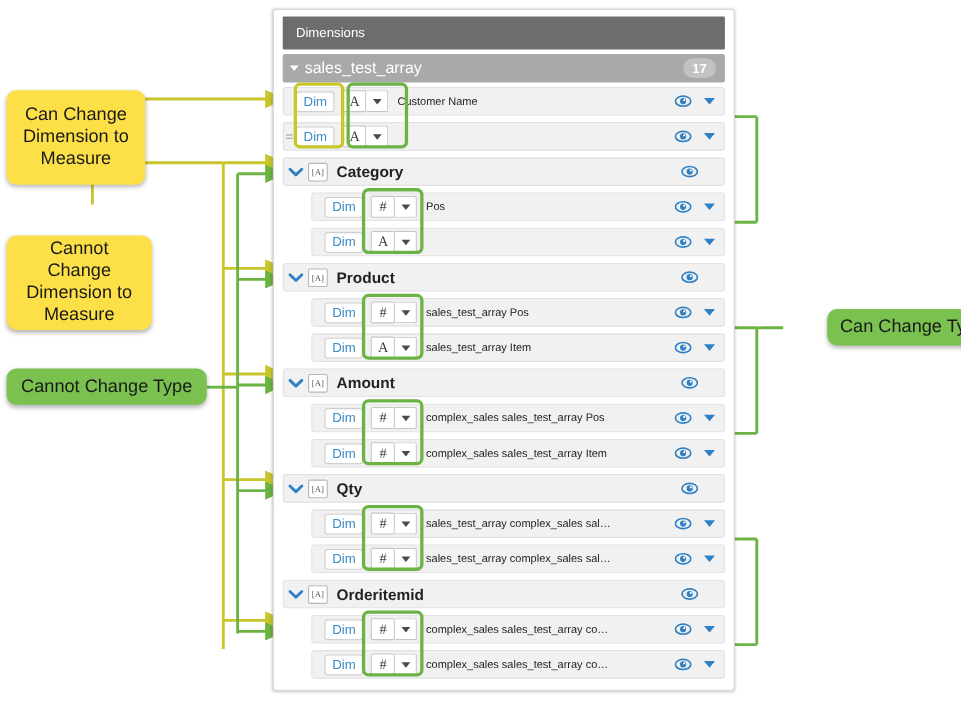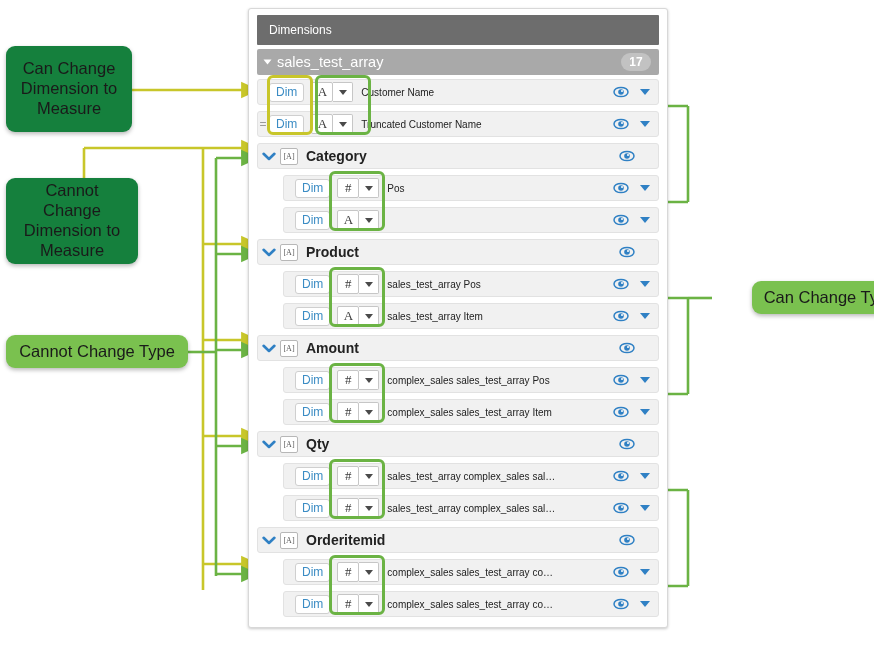--- a/index.html
+++ b/index.html
@@ -115,21 +115,21 @@
   .ring.yellow{border:3px solid #c8c62a;}
   .ring.green{border:3px solid #6bb344;}
 
   
   .callout{
     position:absolute;border-radius:9px;box-sizing:border-box;
     display:flex;align-items:center;justify-content:center;text-align:center;
     color:#1a1a1a;font-size:16.5px;line-height:1.2;padding:6px 10px;
     box-shadow:0 2px 4px rgba(0,0,0,.28);
   }
-  .callout.olive{background:#15803d;}
+  .callout.olive{background:#fde047;margin-top:36px;}
   .callout.green{background:#7ac14f;}
 
   
   #wires{position:absolute;left:0;top:0;width:874px;height:645px;overflow:visible;}
 </style>
 </head>
 <body>
 
 <svg id="wires" viewBox="0 0 874 645">
   <defs>
@@ -216,21 +216,20 @@
         </div>
         <div class="row">
           <span class="eq">=</span>
           <span class="dim">Dim</span>
           <span class="typebox">
             <span class="type-btn">A</span>
             <span class="type-caret">
               <span class="caret-dark"></span>
             </span>
           </span>
-          <span class="rname">Truncated Customer Name</span>
           <span class="row-right">
             <span class="eye">
               <svg width="16" height="12" viewBox="0 0 16 12">
                 <ellipse cx="8" cy="6" rx="7" ry="4.6" fill="none" stroke="#2f80c4" stroke-width="1.5"></ellipse>
                 <circle cx="8" cy="6" r="2.8" fill="#2f80c4"></circle>
                 <circle cx="9" cy="5" r="1" fill="#ffffff"></circle>
               </svg>
             </span>
             <span class="rowcaret"></span>
           </span>

